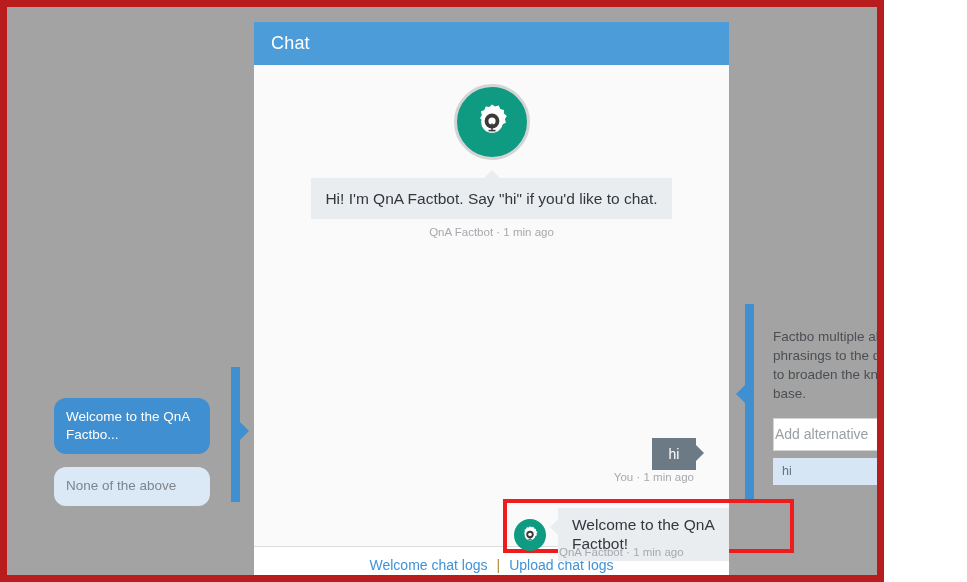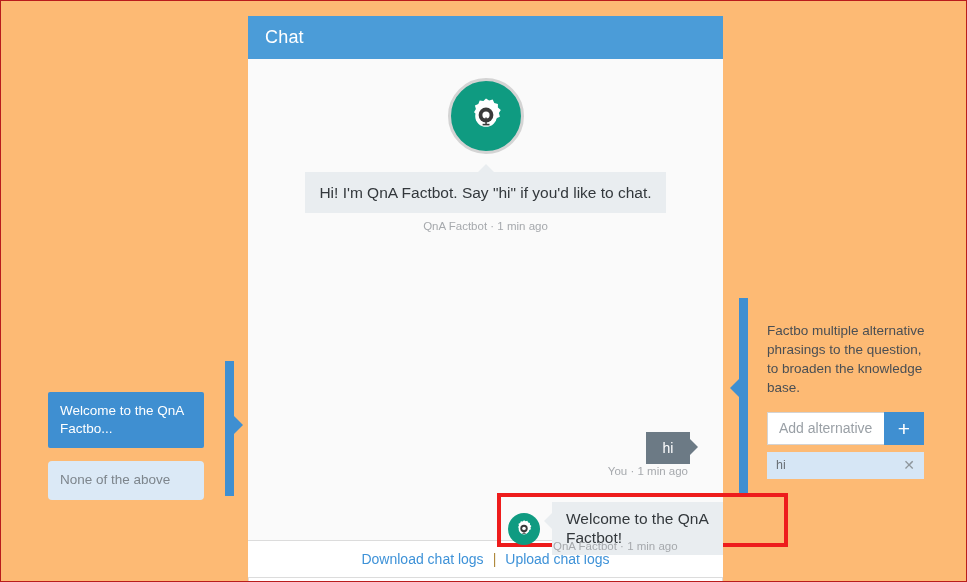--- a/index.html
+++ b/index.html
@@ -6,24 +6,24 @@
     margin: 0;
     padding: 0;
     background: #ffffff;
   }
   body {
     font-family: "Liberation Sans", sans-serif;
     -webkit-font-smoothing: antialiased;
   }
   #screen {
     position: relative;
-    width: 967px;
+    width: 884px;
     height: 582px;
-    background: #fdba74;
-    border: 1px solid #b91c1c;
+    background: #a3a3a3;
+    border: 7px solid #b91c1c;
     box-sizing: border-box;
     overflow: hidden;
   }
 
   
   #chat-window {
     position: absolute;
     left: 247px;
     top: 15px;
     width: 475px;
@@ -241,26 +241,26 @@
     font-size: 13.5px;
     padding: 10px 12px;
     line-height: 1.35;
     box-sizing: border-box;
     width: 156px;
     cursor: pointer;
   }
   .alt-primary {
     background: #3f8fd1;
     color: #ffffff;
-    border-radius: 2px;
+    border-radius: 12px;
   }
   .alt-secondary {
     background: #dbe9f6;
     color: #7d858c;
-    border-radius: 4px;
+    border-radius: 12px;
   }
 
   
   .marker {
     position: absolute;
     background: #3f8fd1;
     width: 9px;
   }
   #marker-left {
     left: 224px;
@@ -303,21 +303,21 @@
     margin-top: 14px;
     width: 157px;
   }
   #alt-input {
     flex: 1;
     height: 33px;
     border: 1px solid #d3d3d3;
     border-right: none;
     outline: none;
     font-size: 14px;
-    padding-left: 11px;
+    padding-left: 1px;
     color: #33383c;
     background: #ffffff;
     box-sizing: border-box;
     font-family: "Liberation Sans", sans-serif;
     min-width: 0;
   }
   #alt-input::placeholder { color: #9aa0a6; }
   #alt-add-button {
     width: 40px;
     height: 33px;
@@ -404,21 +404,21 @@
         </div>
         <div class="bubble-answer">
           <div class="tail-left"></div>
           <span>Welcome to the QnA Factbot!</span>
         </div>
       </div>
       <div id="answer-meta">QnA Factbot · 1 min ago</div>
     </div>
 
     <div id="chat-logs">
-      <a>Download chat logs</a>
+      <a>Welcome chat logs</a>
       <span class="logs-sep">|</span>
       <a>Upload chat logs</a>
     </div>
 
     <div id="chat-input-row">
       
       
     </div>
   </div>
 

